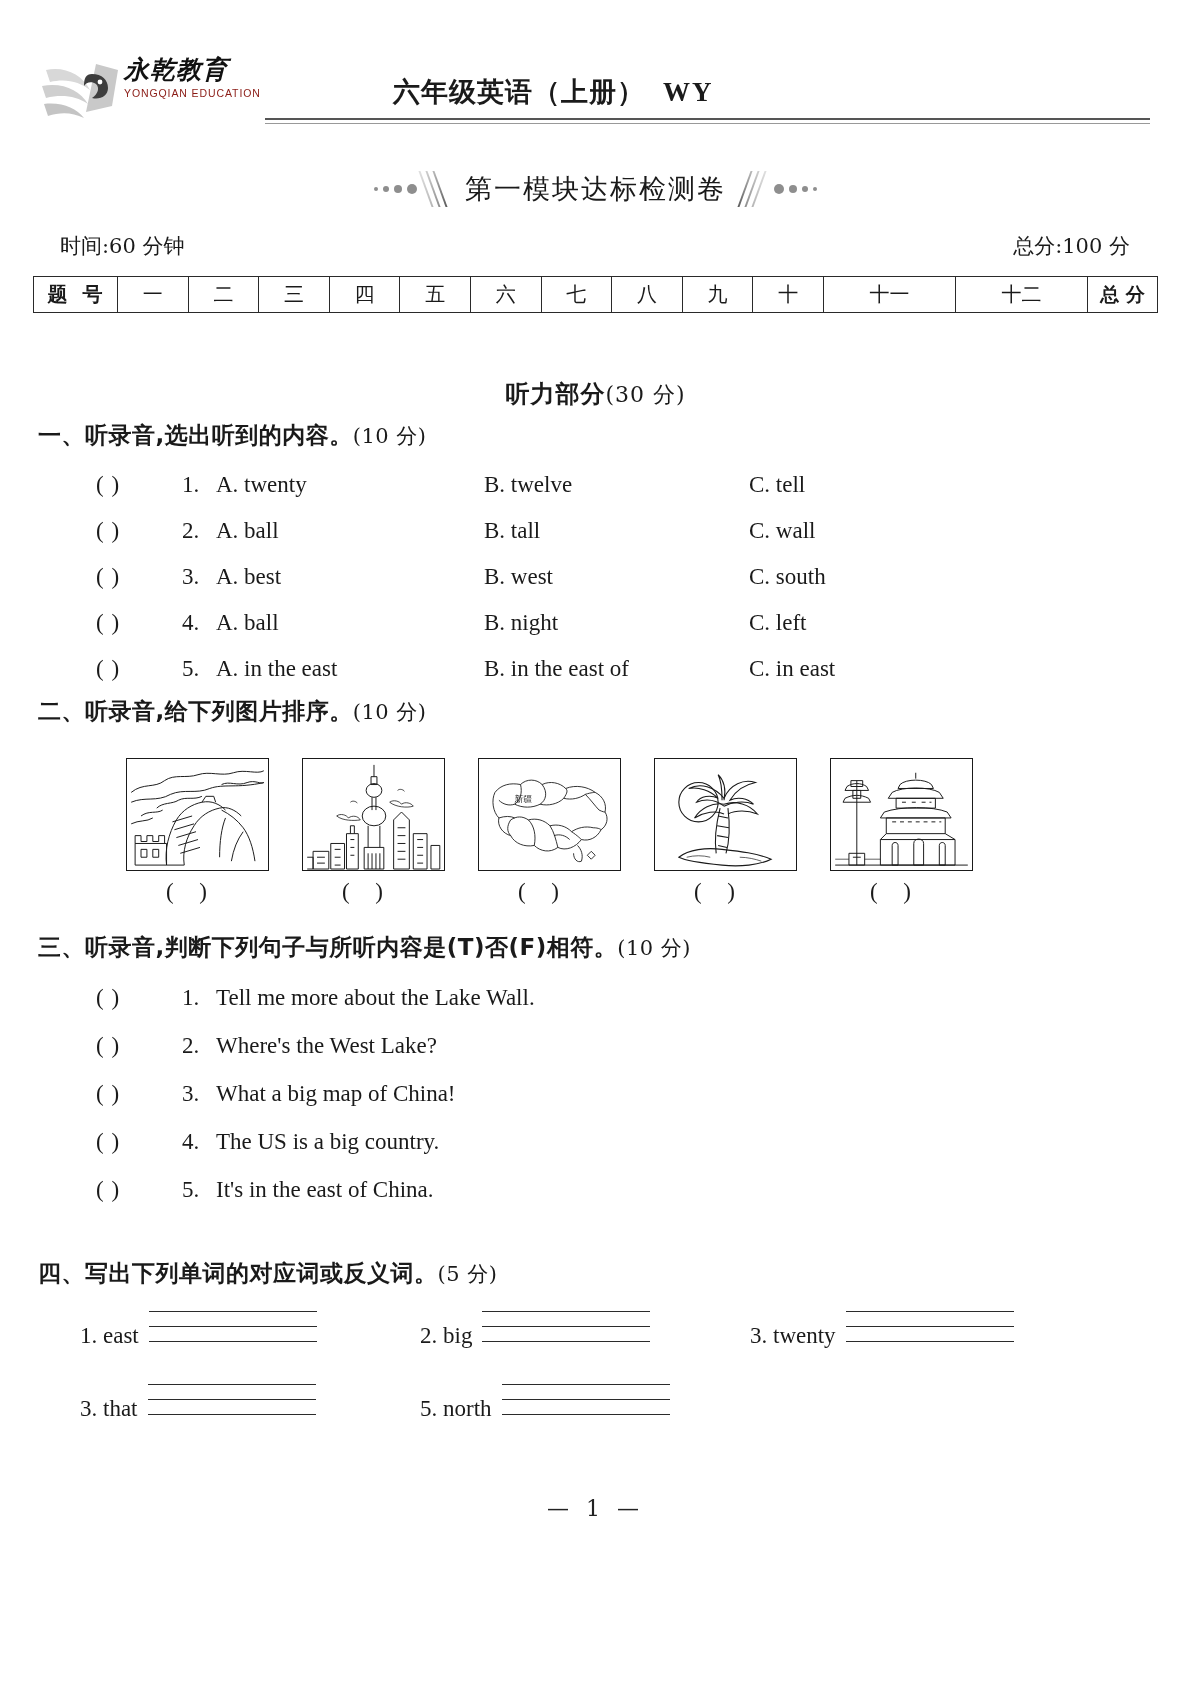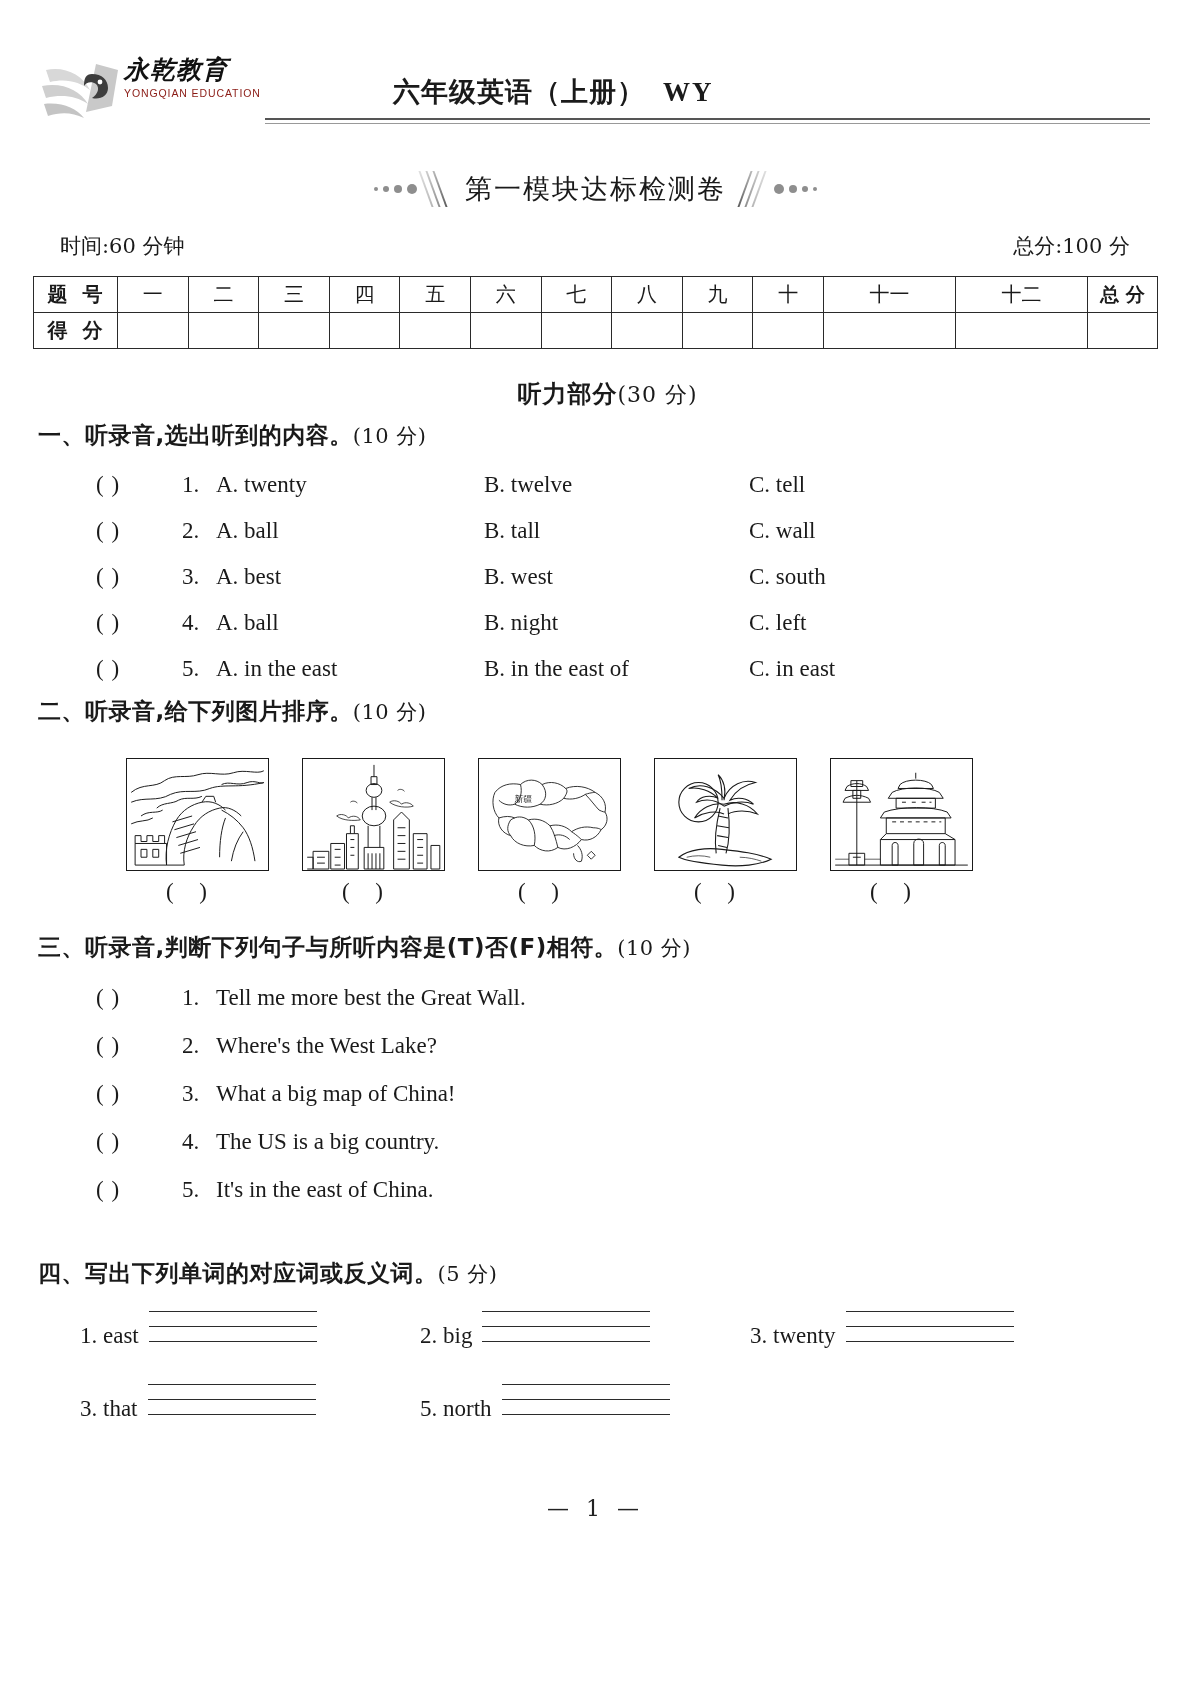--- a/index.html
+++ b/index.html
@@ -10,21 +10,21 @@
     background: #ffffff;
     font-family: "Liberation Serif", serif;
     color: #1a1a1a;
     position: relative;
     overflow: hidden;
   }
   .page {
     position: relative;
     width: 1191px;
     height: 1684px;
-    padding: 12px;
+    padding: 0;
   }
 
   
   .masthead {
     position: absolute;
     left: 40px; top: 52px;
     width: 1110px; height: 80px;
     display: flex;
     align-items: flex-end;
   }
@@ -382,36 +382,20 @@
         <td>四</td>
         <td>五</td>
         <td>六</td>
         <td>七</td>
         <td>八</td>
         <td>九</td>
         <td>十</td>
         <td>十一</td>
         <td>十二</td>
         <td class="total">总 分</td>
-      </tr>
-      <tr>
-        <td class="lbl">得 分</td>
-        <td></td>
-        <td></td>
-        <td></td>
-        <td></td>
-        <td></td>
-        <td></td>
-        <td></td>
-        <td></td>
-        <td></td>
-        <td></td>
-        <td></td>
-        <td></td>
-        <td class="total"></td>
       </tr>
     </tbody>
   </table>
 
   <div class="part-heading" style="top:378px">
     <span>听力部分</span><span class="pts">(30 分)</span>
   </div>
 
   <div class="sec-heading" style="top:420px">
     <span>一、听录音,选出听到的内容。</span><span class="pts">(10 分)</span>
@@ -593,21 +577,21 @@
 
   </div>
 
   <div class="sec-heading" style="top:932px">
     <span>三、听录音,判断下列句子与所听内容是(T)否(F)相符。</span><span class="pts">(10 分)</span>
   </div>
 
   <div class="tf-row" style="top:975px">
     <span class="paren">(      )</span>
     <span class="num">1.</span>
-    <span class="sent">Tell me more best the Great Wall.</span>
+    <span class="sent">Tell me more about the Lake Wall.</span>
   </div>
   <div class="tf-row" style="top:1023px">
     <span class="paren">(      )</span>
     <span class="num">2.</span>
     <span class="sent">Where's the West Lake?</span>
   </div>
   <div class="tf-row" style="top:1071px">
     <span class="paren">(      )</span>
     <span class="num">3.</span>
     <span class="sent">What a big map of China!</span>

